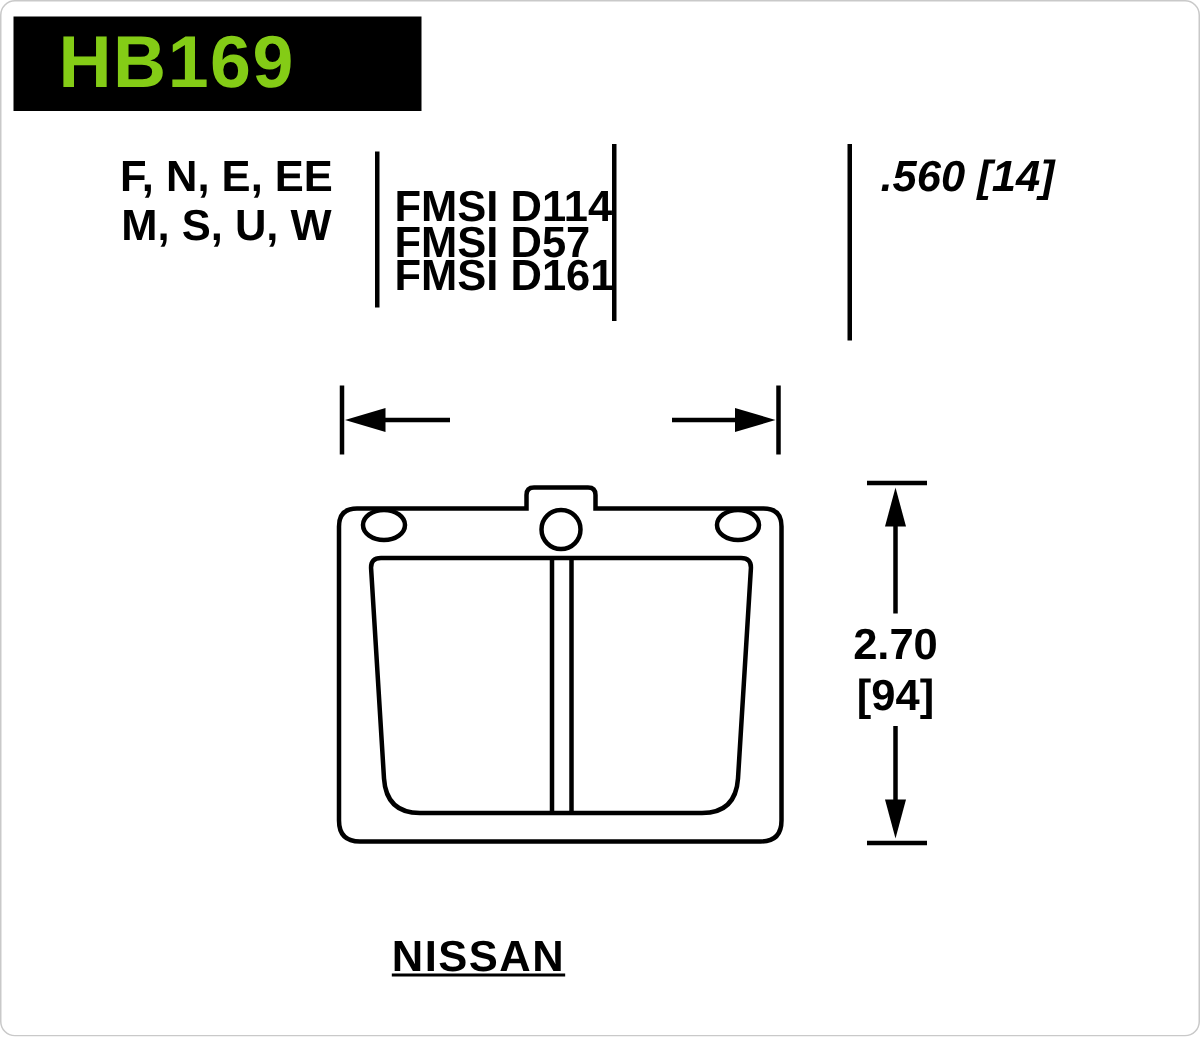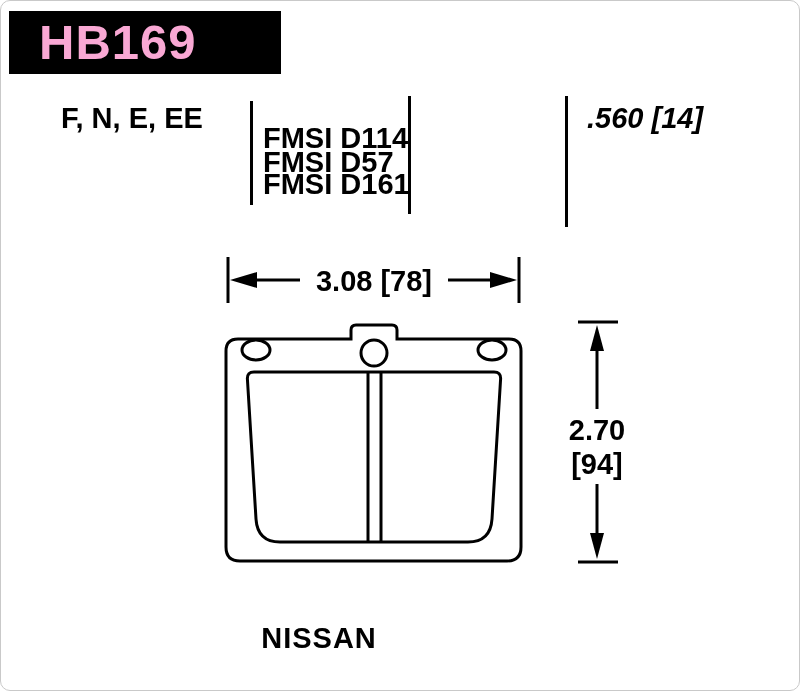--- a/index.html
+++ b/index.html
@@ -19,58 +19,60 @@
   .abs { position: absolute; }
 
   .banner {
     left: 8px; top: 10px;
     width: 272px; height: 63px;
     background: #000;
     display: flex;
     align-items: center;
   }
   .banner .pn {
-    color: #f9a8d4;
+    color: #84cc16;
     font-size: 49px;
     letter-spacing: 1px;
     padding-left: 30px;
     line-height: 1;
   }
 
   .spec-text { font-size: 29px; line-height: 33px; white-space: nowrap; }
-  .apps { left: 60px; width: 180px; text-align: left; }
+  .apps { left: 60px; width: 180px; text-align: center; }
   .fmsi { left: 262px; text-align: left; }
   .thickness { left: 586px; text-align: left; font-style: italic; }
 
   .vline { background: #000; width: 3px; }
 
   .dim-label { font-size: 29px; text-align: center; white-space: nowrap; }
   .width-dim { left: 298px; width: 150px; top: 264px; }
   .height-dim-in { left: 546px; width: 100px; top: 413px; }
   .height-dim-mm { left: 546px; width: 100px; top: 447px; }
 
   .brand {
     left: 0; top: 621px; width: 636px;
     text-align: center;
     font-size: 29px;
     letter-spacing: 1px;
+    text-decoration: underline;
   }
 
   svg.linework { left: 0; top: 0; }
 </style>
 </head>
 <body>
 
 <div class="page">
 
   <div class="abs banner">
     <span class="pn">HB169</span>
   </div>
 
   <div class="abs spec-text apps" style="top:101px;">F, N, E, EE</div>
+  <div class="abs spec-text apps" style="top:134px;">M, S, U, W</div>
 
   <div class="abs vline" style="left:249px; top:100px; height:104px;"></div>
 
   <div class="abs spec-text fmsi" style="top:101px;margin-top:44px;">FMSI D57</div>
   <div class="abs spec-text fmsi" style="top:121px;">FMSI D114</div>
   <div class="abs spec-text fmsi" style="top:167px;text-align:right;">FMSI D161</div>
 
   <div class="abs vline" style="left:407px; top:95px; height:118px;"></div>
   <div class="abs vline" style="left:564px; top:95px; height:131px;"></div>
 
@@ -101,19 +103,18 @@
     <g stroke="#000" stroke-width="3">
       <line x1="577" y1="321" x2="617" y2="321"></line>
       <line x1="577" y1="561" x2="617" y2="561"></line>
       <line x1="596" y1="347" x2="596" y2="408"></line>
       <line x1="596" y1="483" x2="596" y2="537"></line>
     </g>
     <polygon points="596,324 589,350 603,350" fill="#000"></polygon>
     <polygon points="596,558 589,532 603,532" fill="#000"></polygon>
   </svg>
 
-  <div class="abs dim-label width-dim">3.08 [78]</div>
   <div class="abs dim-label height-dim-in">2.70</div>
   <div class="abs dim-label height-dim-mm">[94]</div>
 
   <div class="abs brand">NISSAN</div>
 
 </div>
 
 </body></html>

